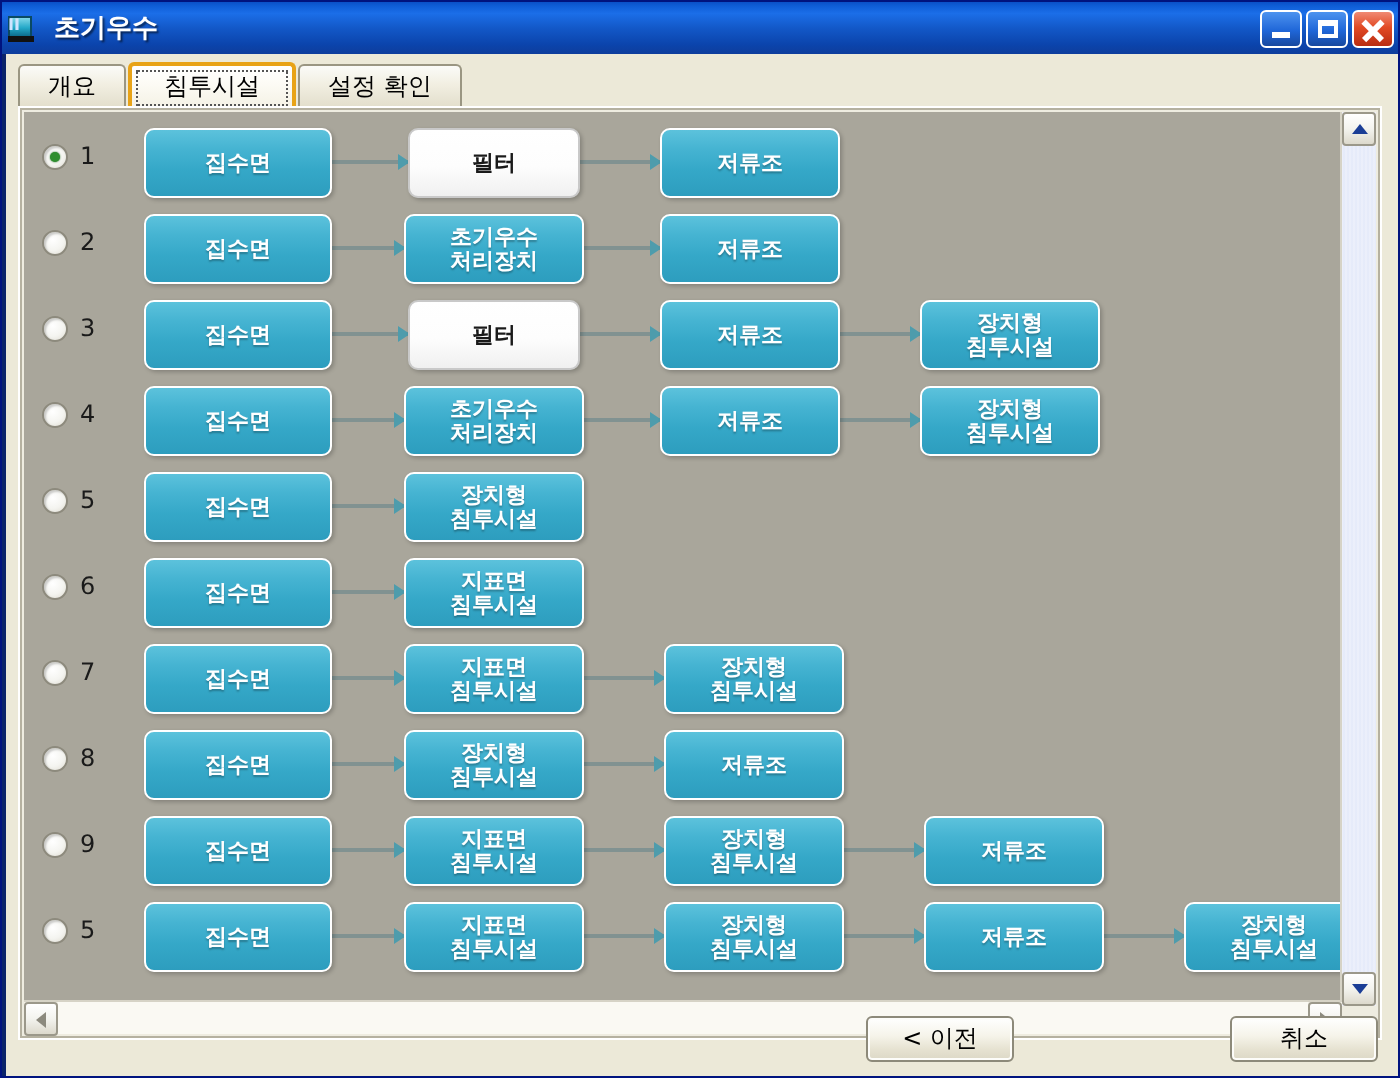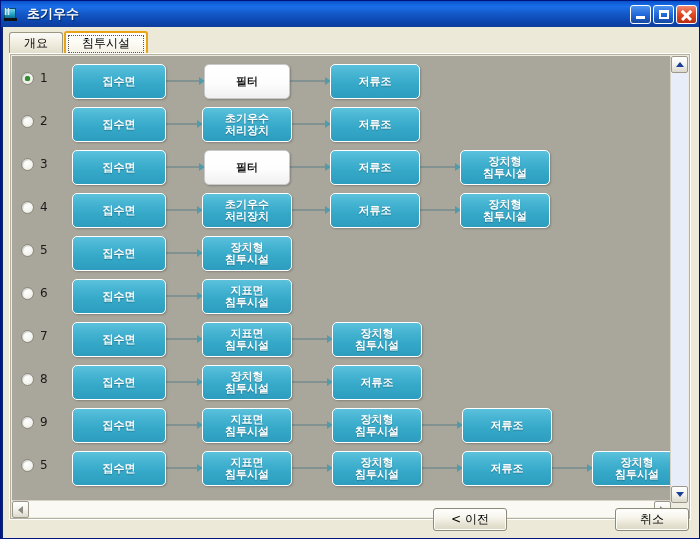--- a/index.html
+++ b/index.html
@@ -373,20 +373,23 @@
   <div id="client">
 
     <div id="tabstrip">
       <div class="tab">
         <span>개요</span>
       </div>
       <div class="tab active">
         <span>침투시설</span>
         <span class="focusring"></span>
       </div>
+      <div class="tab">
+        <span>설정 확인</span>
+      </div>
     </div>
 
     <div id="frame">
       <div id="frame-inner">
 
         <div id="canvas">
             <div class="row" style="top: 4px;">
               <div class="radio-wrap">
                 <div class="radio checked"></div>
                 <div class="radio-num">1</div>

